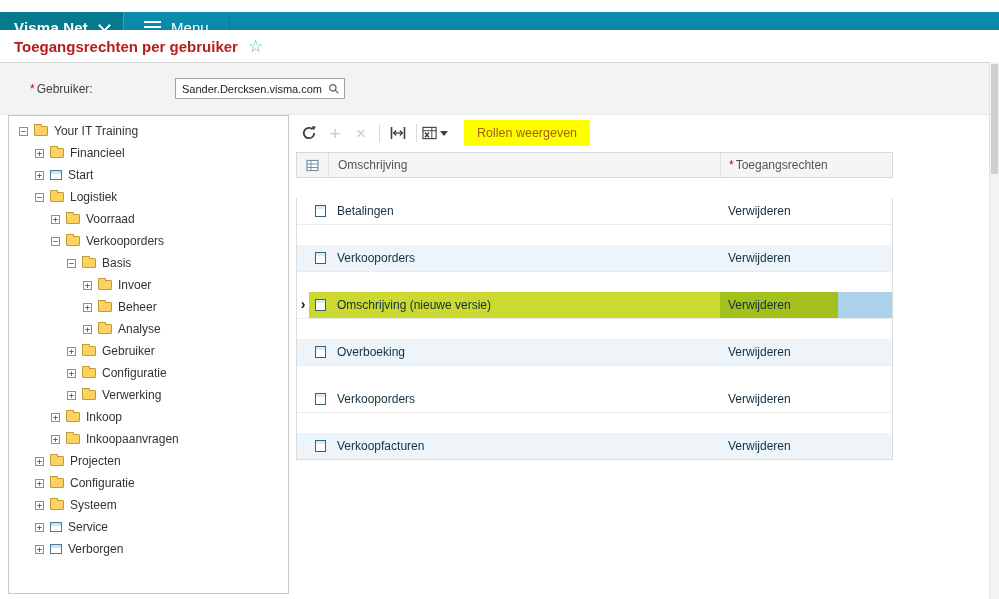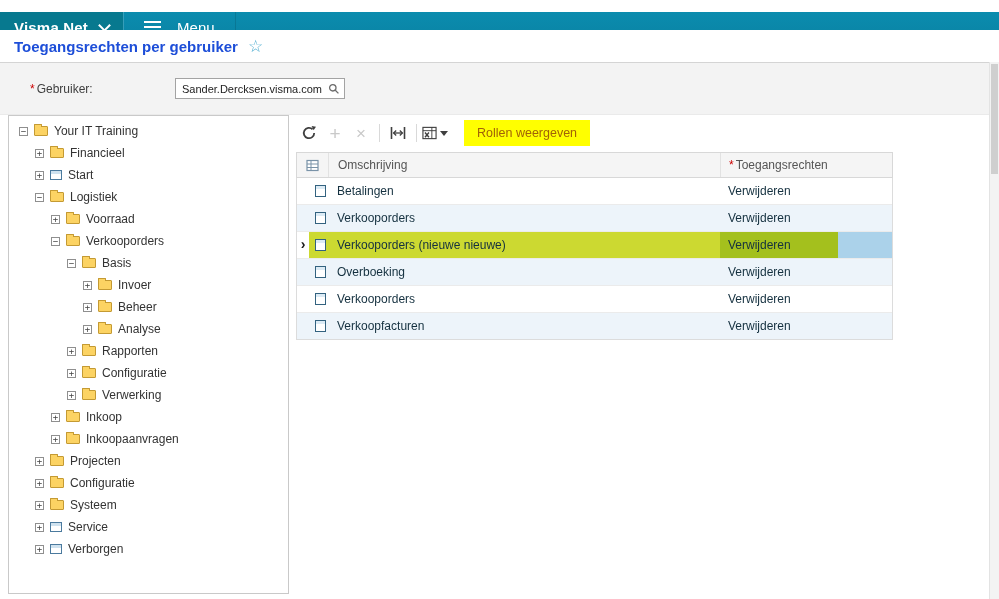--- a/index.html
+++ b/index.html
@@ -10,36 +10,36 @@
   }
 
   
   .topbar { position:absolute; top:0; left:0; right:0; height:30px;
     background:linear-gradient(#0b8cae,#0a83a4); display:flex; align-items:center; color:#fff;margin-top:12px; }
   .brand { height:100%; display:flex; align-items:center; padding:0 14px;
     background:#07798f; cursor:pointer; }
   .brand-text { font-size:15px; font-weight:bold; letter-spacing:.2px; }
   .chev { width:7px; height:7px; border-right:2px solid #fff; border-bottom:2px solid #fff;
     transform:rotate(45deg); margin-left:12px; margin-top:-4px; }
-  .menu-btn { height:100%; display:flex; align-items:center; gap:16px; padding:0 20px;
+  .menu-btn { height:100%; display:flex; align-items:center; gap:10px; padding:0 20px;
     font-size:15px; border-left:1px solid rgba(255,255,255,.18);
     border-right:1px solid rgba(0,0,0,.12); cursor:pointer; }
   .hamburger { display:flex; flex-direction:column; gap:3px; }
   .hamburger i { width:17px; height:2px; background:#fff; }
   .searchwrap { margin-left:18px; width:238px; height:20px; border:1px solid rgba(255,255,255,.78);
     border-radius:11px; display:flex; align-items:center; background:rgba(0,40,55,.14);
     padding:0 8px 0 11px; }
   .searchwrap input { flex:1; background:transparent; border:0; outline:0; color:#fff;
     font-size:12px; font-family:inherit; }
   .searchwrap input::placeholder { color:rgba(255,255,255,.92); }
 
   
   .titlebar { position:absolute; top:30px; left:0; right:0; height:32px; background:#fff;
     display:flex; align-items:center; padding-left:14px; }
-  .titlebar h1 { font-size:15px; font-weight:bold; color:#1d4ed8; }
+  .titlebar h1 { font-size:15px; font-weight:bold; color:#b91c1c; }
   .star { margin-left:10px; font-size:17px; color:#55b0d2; cursor:pointer; line-height:1; }
 
   
   .formband { position:absolute; top:62px; left:0; right:0; height:53px; background:#f3f3f3;
     border-top:1px solid #d4d4d4; border-bottom:1px solid #eaeaea;
     display:flex; align-items:center; padding-left:30px; box-sizing:border-box; }
   .flabel { width:145px; font-size:12px; color:#404040; }
   .req { color:#cc0000; margin-right:2px; }
   .lookup { position:relative;border-radius:9px; }
   .lookup input { width:170px; height:21px; box-sizing:border-box; border:1px solid #a3a3a3;
@@ -79,21 +79,21 @@
   .grid { position:absolute; left:296px; top:152px; width:597px; }
   .g-head { display:flex; height:26px; background:#f5f5f5; border:1px solid #d8d8d8;
     box-sizing:border-box; font-size:12px; color:#555; line-height:24px; }
   .g-hicon { width:31px; border-right:1px solid #e2e2e2; display:flex; align-items:center;
     justify-content:center; cursor:pointer; }
   .g-homsch { flex:1; padding-left:9px; cursor:pointer; }
   .g-htoeg { width:172px; border-left:1px solid #e2e2e2; padding-left:8px; box-sizing:border-box;
     cursor:pointer; }
   .g-body { border:1px solid #dcdcdc; border-top:none; box-sizing:border-box; }
   .g-row { display:flex; height:26px; border-bottom:1px solid #ebebeb; background:#fff;
-    font-size:12px; color:#14303f; cursor:pointer; }
+    font-size:12px; color:#14303f; cursor:pointer;margin-top:20px; }
   .g-row:last-child { border-bottom:none; }
   .g-row.alt { background:#edf4fa; }
   .g-ind { width:12px; text-align:center; line-height:25px; font-size:14px; font-weight:bold;
     color:#1a1a1a; }
   .g-icon { width:22px; display:flex; align-items:center; justify-content:center; }
   .doc-icon { width:11px; height:12px; box-sizing:border-box; border:1px solid #33627f;
     background:linear-gradient(#dcebf5 0 3px,#fff 3px); }
   .g-omsch { flex:1; line-height:26px; padding-left:6px; }
   .g-toeg { width:172px; line-height:26px; box-sizing:border-box; }
   .g-toeg .txt { display:inline-block; padding:0 8px; }
@@ -190,21 +190,21 @@
     <span class="tree-label">Beheer</span>
   </div>
       <div class="tree-row" style="padding-left: 74px;">
     <span class="expander">+</span>
     <span class="tree-ico ico-folder"></span>
     <span class="tree-label">Analyse</span>
   </div>
       <div class="tree-row" style="padding-left: 58px;">
     <span class="expander">+</span>
     <span class="tree-ico ico-folder"></span>
-    <span class="tree-label">Rapporten</span>
+    <span class="tree-label">Gebruiker</span>
   </div>
       <div class="tree-row" style="padding-left: 58px;">
     <span class="expander">+</span>
     <span class="tree-ico ico-folder"></span>
     <span class="tree-label">Configuratie</span>
   </div>
       <div class="tree-row" style="padding-left: 58px;">
     <span class="expander">+</span>
     <span class="tree-ico ico-folder"></span>
     <span class="tree-label">Verwerking</span>
@@ -317,21 +317,21 @@
     <div class="g-omsch">Verkooporders</div>
     <div class="g-toeg">
       <span class="txt">Verwijderen</span>
     </div>
   </div>
       <div class="g-row sel">
     <div class="g-ind">›</div>
     <div class="g-icon">
       <span class="doc-icon"></span>
     </div>
-    <div class="g-omsch">Verkooporders (nieuwe nieuwe)</div>
+    <div class="g-omsch">Omschrijving (nieuwe versie)</div>
     <div class="g-toeg">
       <span class="txt">Verwijderen</span>
     </div>
   </div>
       <div class="g-row alt">
     <div class="g-ind"></div>
     <div class="g-icon">
       <span class="doc-icon"></span>
     </div>
     <div class="g-omsch">Overboeking</div>

